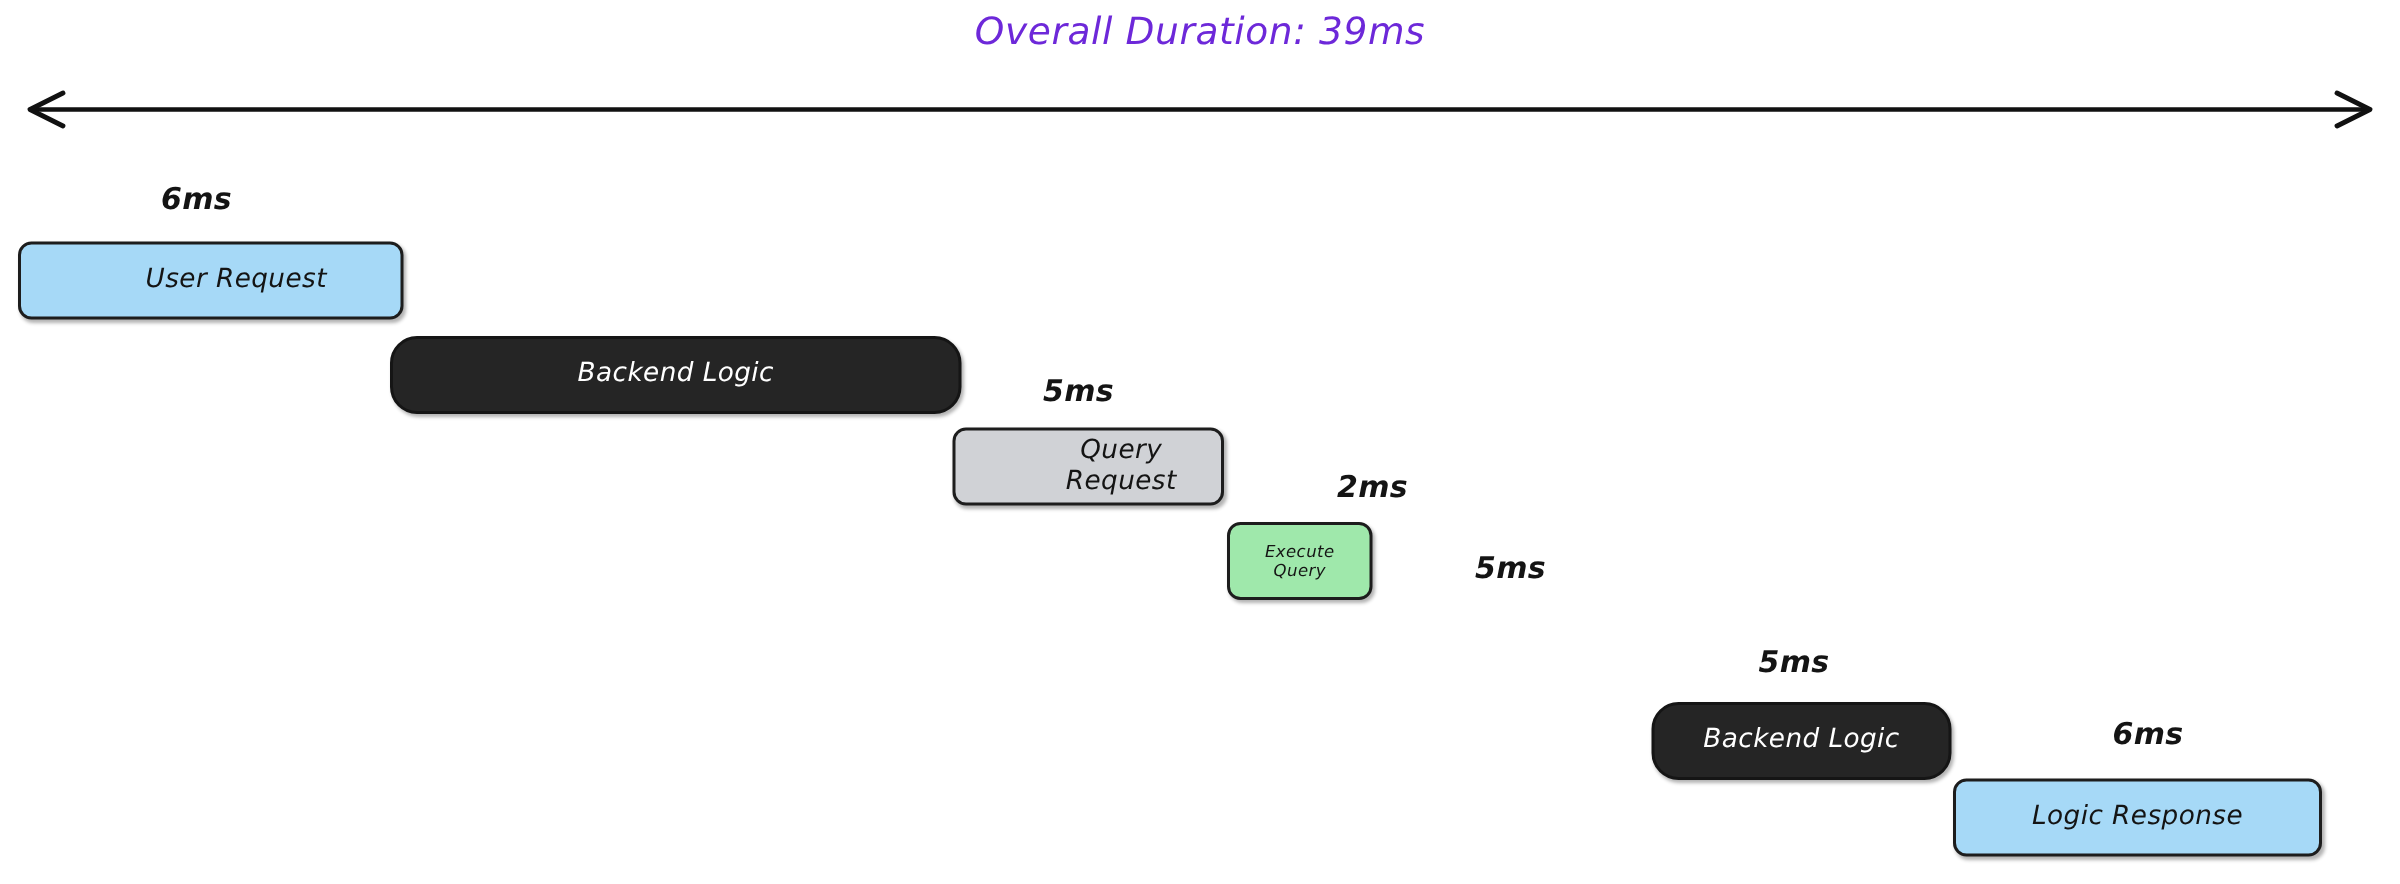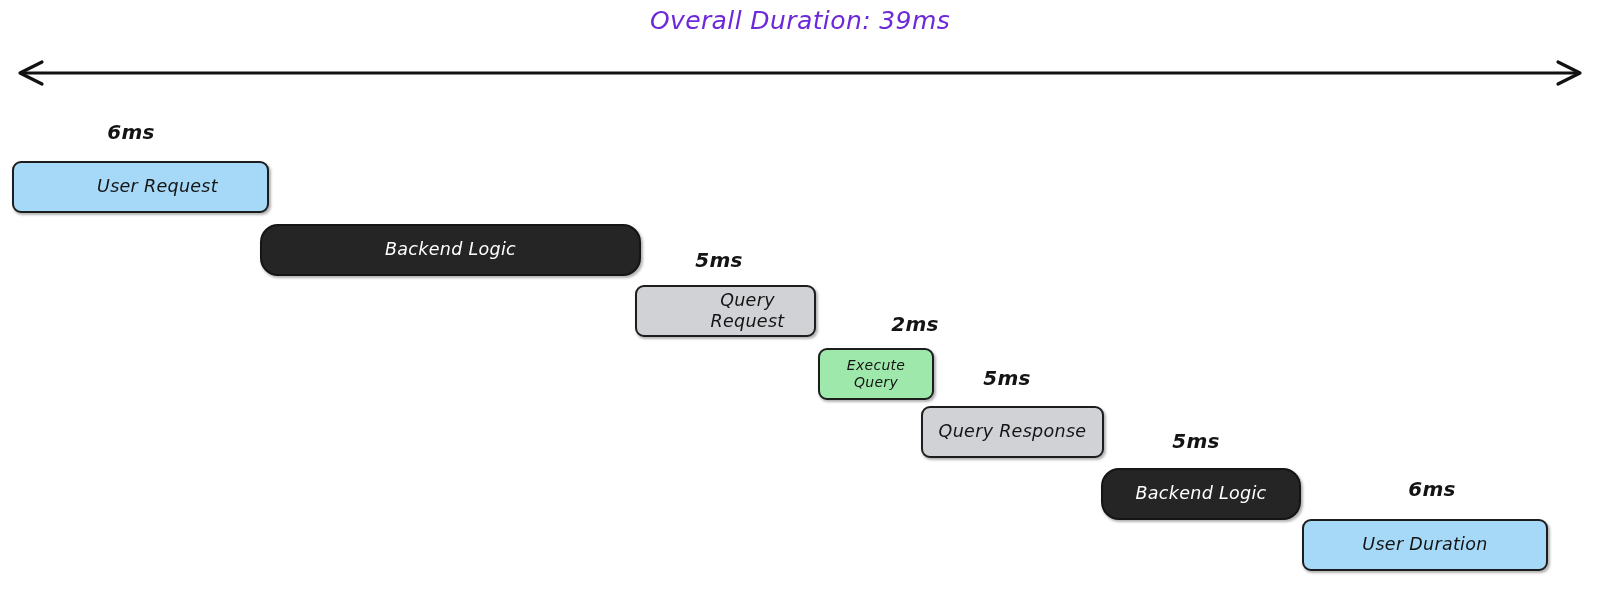--- a/index.html
+++ b/index.html
@@ -94,22 +94,21 @@
   <div class="dur-label" style="left:1007px; top:366px;">5ms</div>
   <div class="dur-label" style="left:1196px; top:429px;">5ms</div>
   <div class="dur-label" style="left:1432px; top:477px;">6ms</div>
 
   <div class="node blue" style="left:12px; top:161px; width:257px; height:52px;padding-left:34px;">User Request</div>
 
   <div class="node dark" style="left:260px; top:224px; width:381px; height:52px;">Backend Logic</div>
 
   <div class="node gray" style="left:635px; top:285px; width:181px; height:52px;padding-left:44px;">Query Request</div>
 
-  <div class="node green" style="left:818px; top:348px; width:116px; height:52px; white-space:pre-line; font-size:14px;">Execute
+  <div class="node green" style="left:818px; top:348px; width:97px; height:52px; white-space:pre-line; font-size:11px;">Execute
 Query</div>
 
-  <div class="node gray" style="left:921px; top:406px; width:183px; height:52px;">Query Response</div>
 
   <div class="node dark" style="left:1101px; top:468px; width:200px; height:52px;">Backend Logic</div>
 
-  <div class="node blue" style="left:1302px; top:519px; width:246px; height:52px;">User Duration</div>
+  <div class="node blue" style="left:1302px; top:519px; width:246px; height:52px;">Logic Response</div>
 
 </div>
 
 </body></html>

